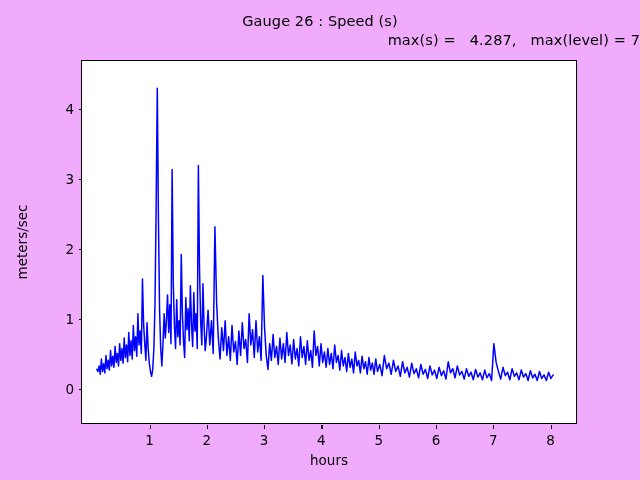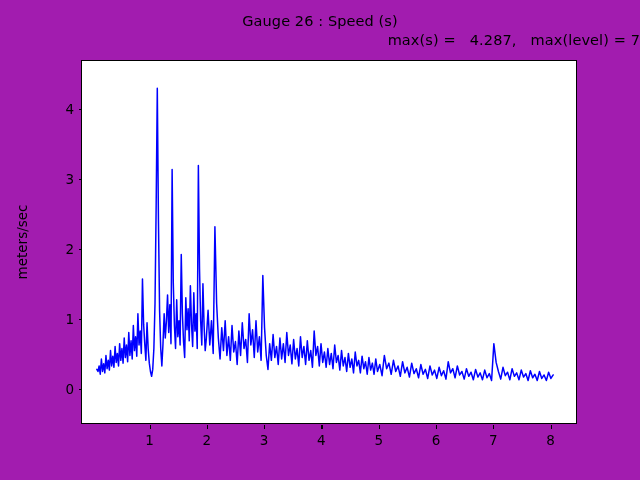--- a/index.html
+++ b/index.html
@@ -10,21 +10,21 @@
   body {
     width: 640px;
     height: 480px;
     font-family: "DejaVu Sans", sans-serif;
     overflow: hidden;
   }
   #figure {
     position: relative;
     width: 640px;
     height: 480px;
-    background: #a21caf;
+    background: #f0abfc;
   }
   
   #title-block {
     position: absolute;
     left: 0;
     top: 12px;
     width: 640px;
     text-align: center;
     color: #000000;
     line-height: 1.30;
@@ -145,14 +145,15 @@
       <div class="xtick-label" style="left: 296.684px;">5</div>
       <div class="tick-mark xtick-mark" style="left: 353.958px;"></div>
       <div class="xtick-label" style="left: 353.958px;">6</div>
       <div class="tick-mark xtick-mark" style="left: 411.233px;"></div>
       <div class="xtick-label" style="left: 411.233px;">7</div>
       <div class="tick-mark xtick-mark" style="left: 468.508px;"></div>
       <div class="xtick-label" style="left: 468.508px;">8</div>
     </div>
 
   <div id="ylabel">meters/sec</div>
+  <div id="xlabel">hours</div>
 
 </div>
 
 </body></html>

